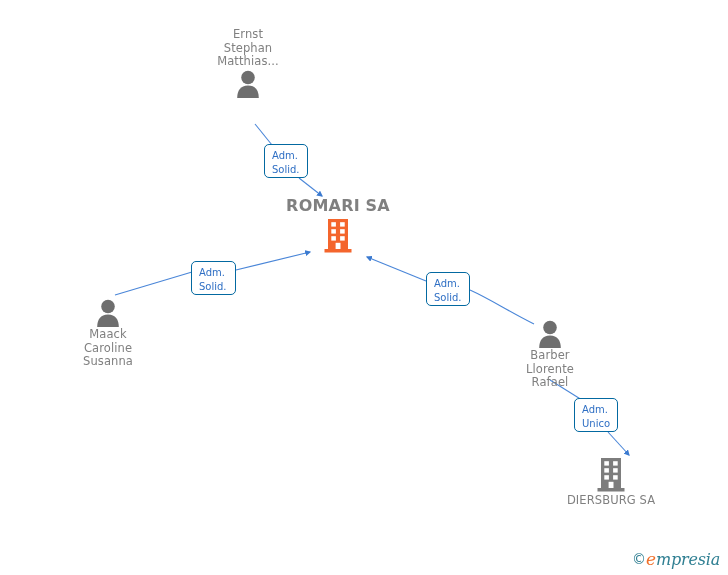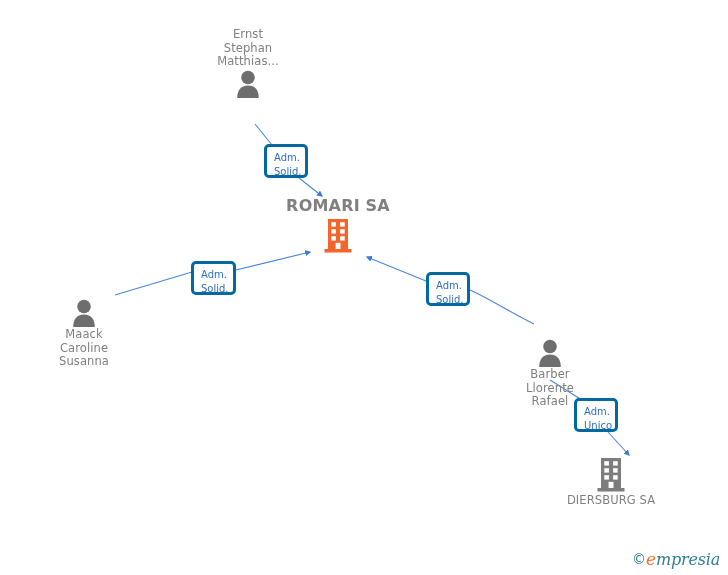--- a/index.html
+++ b/index.html
@@ -45,21 +45,21 @@
     white-space: pre-line;
   }
   .node-label.company {
     font-weight: bold;
     font-size: 16px;
     letter-spacing: 0.2px;
   }
 
   .edge-box {
     position: absolute;
-    border: 3px solid #0369a1;
+    border: 1px solid #0369a1;
     border-radius: 5px;
     background: #ffffff;
     color: #2f6fc4;
     font-size: 10px;
     line-height: 14px;
     padding: 4px 7px 5px 7px;
     text-align: left;
     white-space: pre-line;
     box-sizing: border-box;
   }
@@ -139,33 +139,33 @@
         <rect x="16.1" y="3.2" width="4.6" height="4.4" fill="#ffffff"></rect>
         <rect x="7.3" y="10.2" width="4.6" height="4.4" fill="#ffffff"></rect>
         <rect x="16.1" y="10.2" width="4.6" height="4.4" fill="#ffffff"></rect>
         <rect x="7.3" y="17.2" width="4.6" height="4.4" fill="#ffffff"></rect>
         <rect x="16.1" y="17.2" width="4.6" height="4.4" fill="#ffffff"></rect>
         <rect x="11.6" y="23.8" width="4.9" height="6.2" fill="#ffffff"></rect>
       </svg>
     </span>
   </div>
 
-  <div class="node" style="left:24px; top:298px;">
+  <div class="node" style="left:48px; top:298px;">
     <span class="node-icon">
       <svg width="28" height="30" viewBox="0 0 28 30">
         <circle cx="14" cy="8.5" r="6.8" fill="#6e6e6e"></circle>
         <path d="M 14 16.5 C 6.5 16.5 3.2 21.5 3.2 29 L 24.8 29 C 24.8 21.5 21.5 16.5 14 16.5 Z" fill="#6e6e6e"></path>
       </svg>
     </span>
     <span class="node-label">Maack
 Caroline
 Susanna</span>
   </div>
 
-  <div class="node" style="left:490px; top:338px;">
+  <div class="node" style="left:490px; top:319px;">
     <span class="node-icon">
       <svg width="28" height="30" viewBox="0 0 28 30">
         <circle cx="14" cy="8.5" r="6.8" fill="#6e6e6e"></circle>
         <path d="M 14 16.5 C 6.5 16.5 3.2 21.5 3.2 29 L 24.8 29 C 24.8 21.5 21.5 16.5 14 16.5 Z" fill="#6e6e6e"></path>
       </svg>
     </span>
     <span class="node-label">Barber
 Llorente
 Rafael</span>
   </div>

